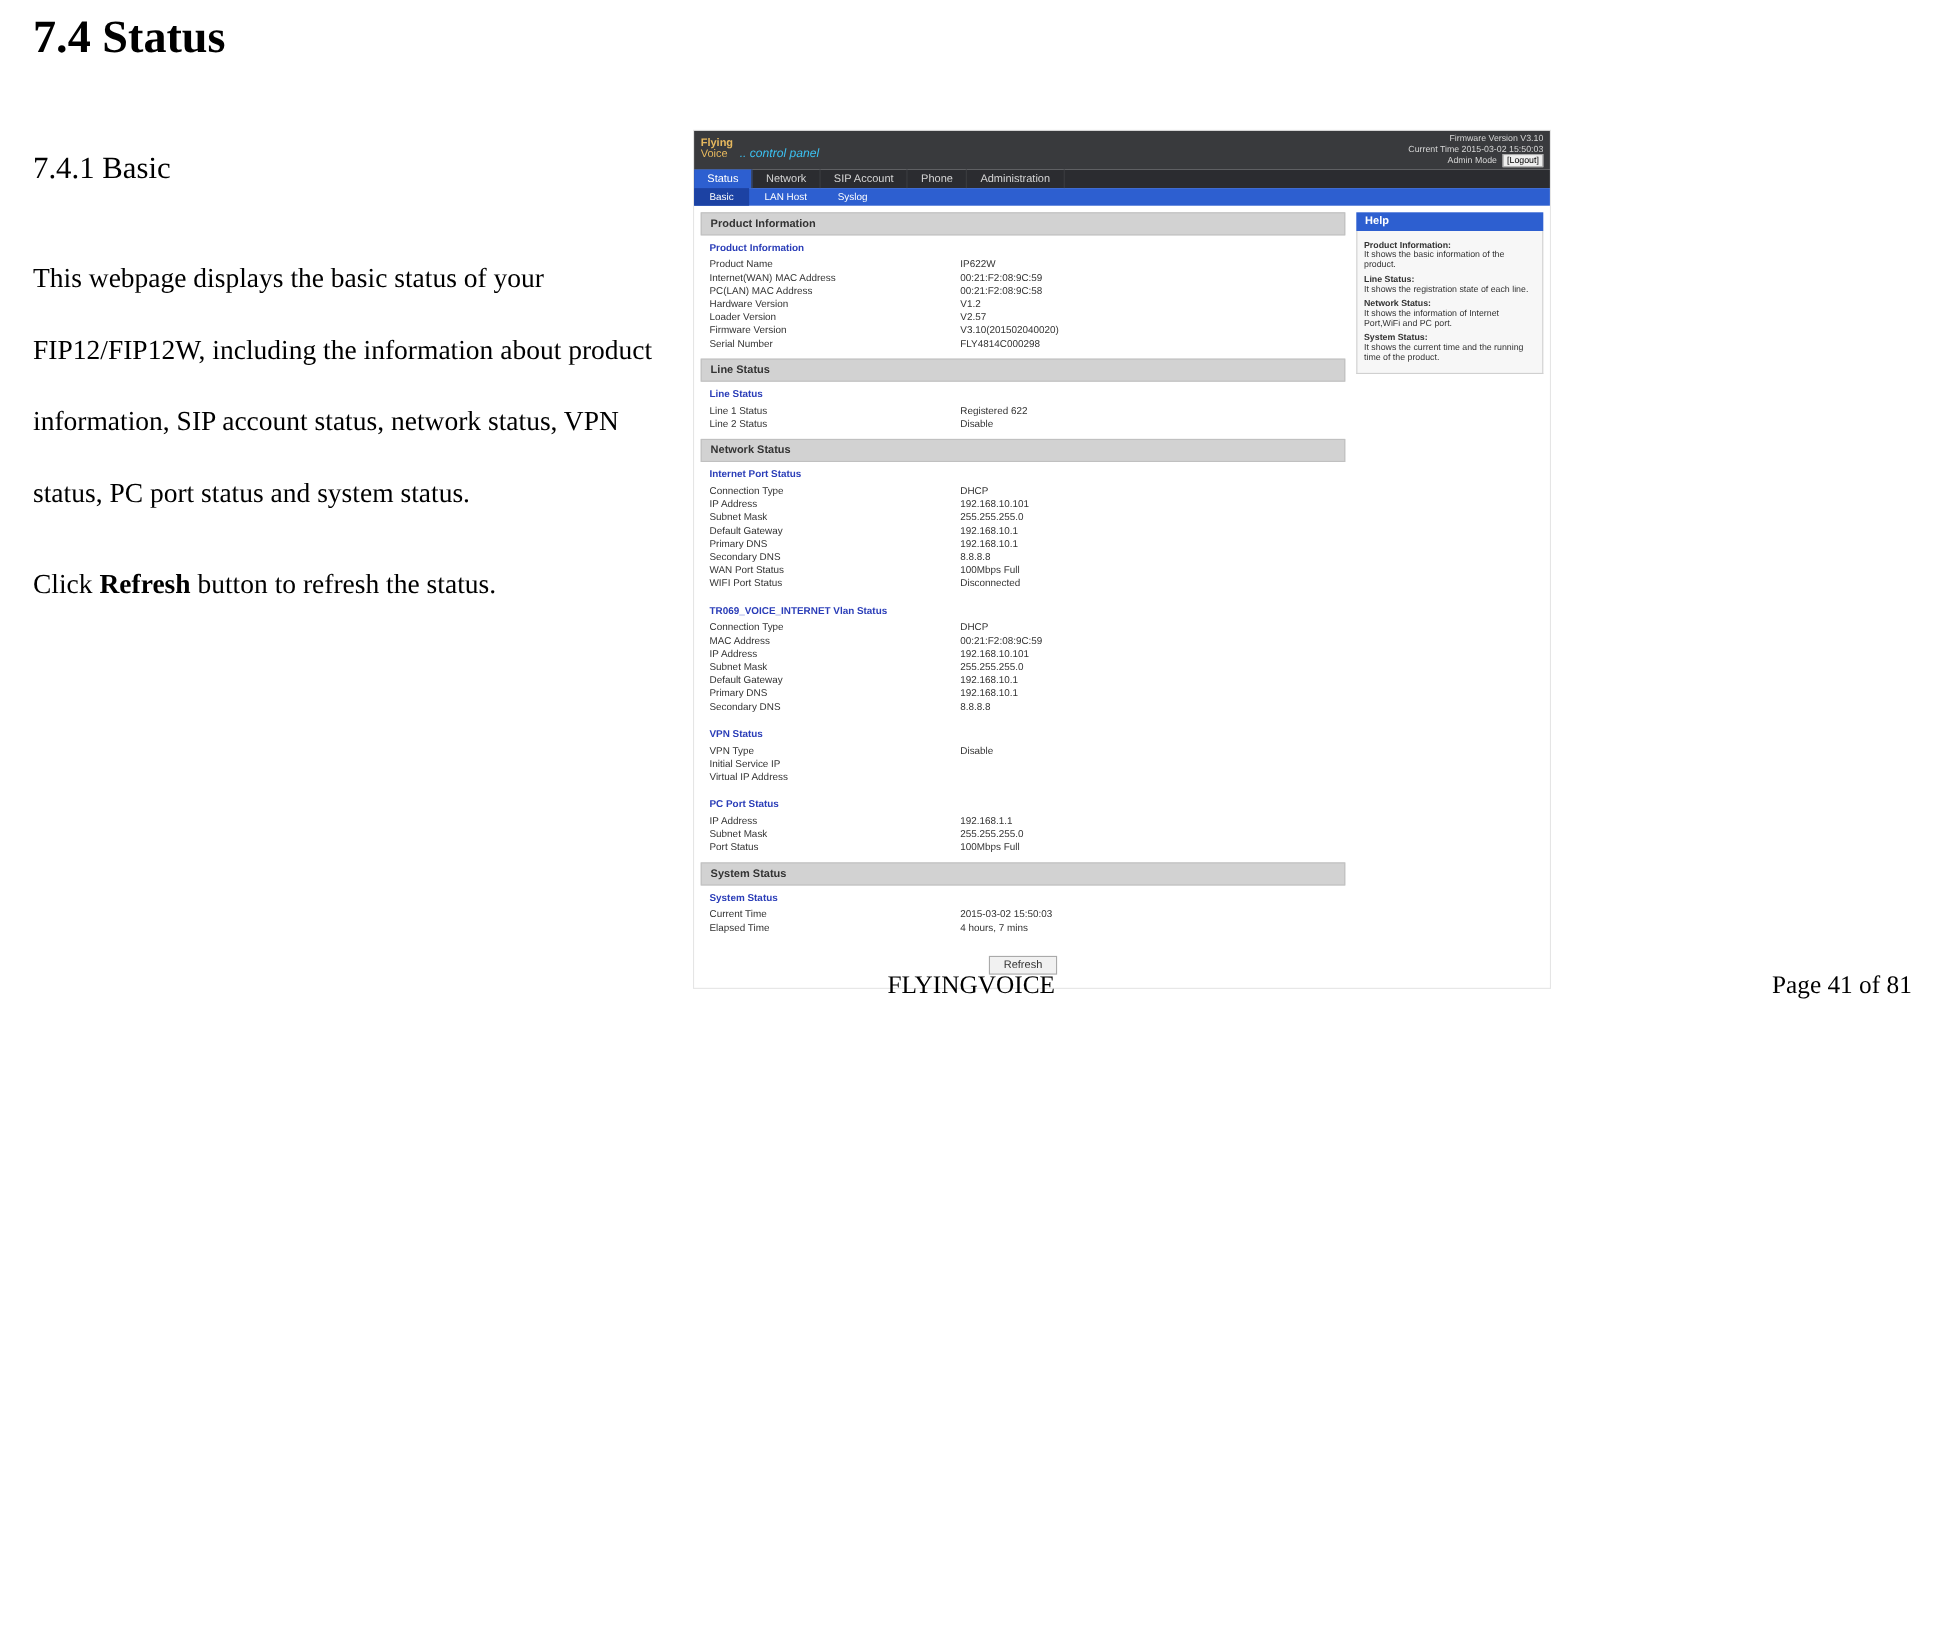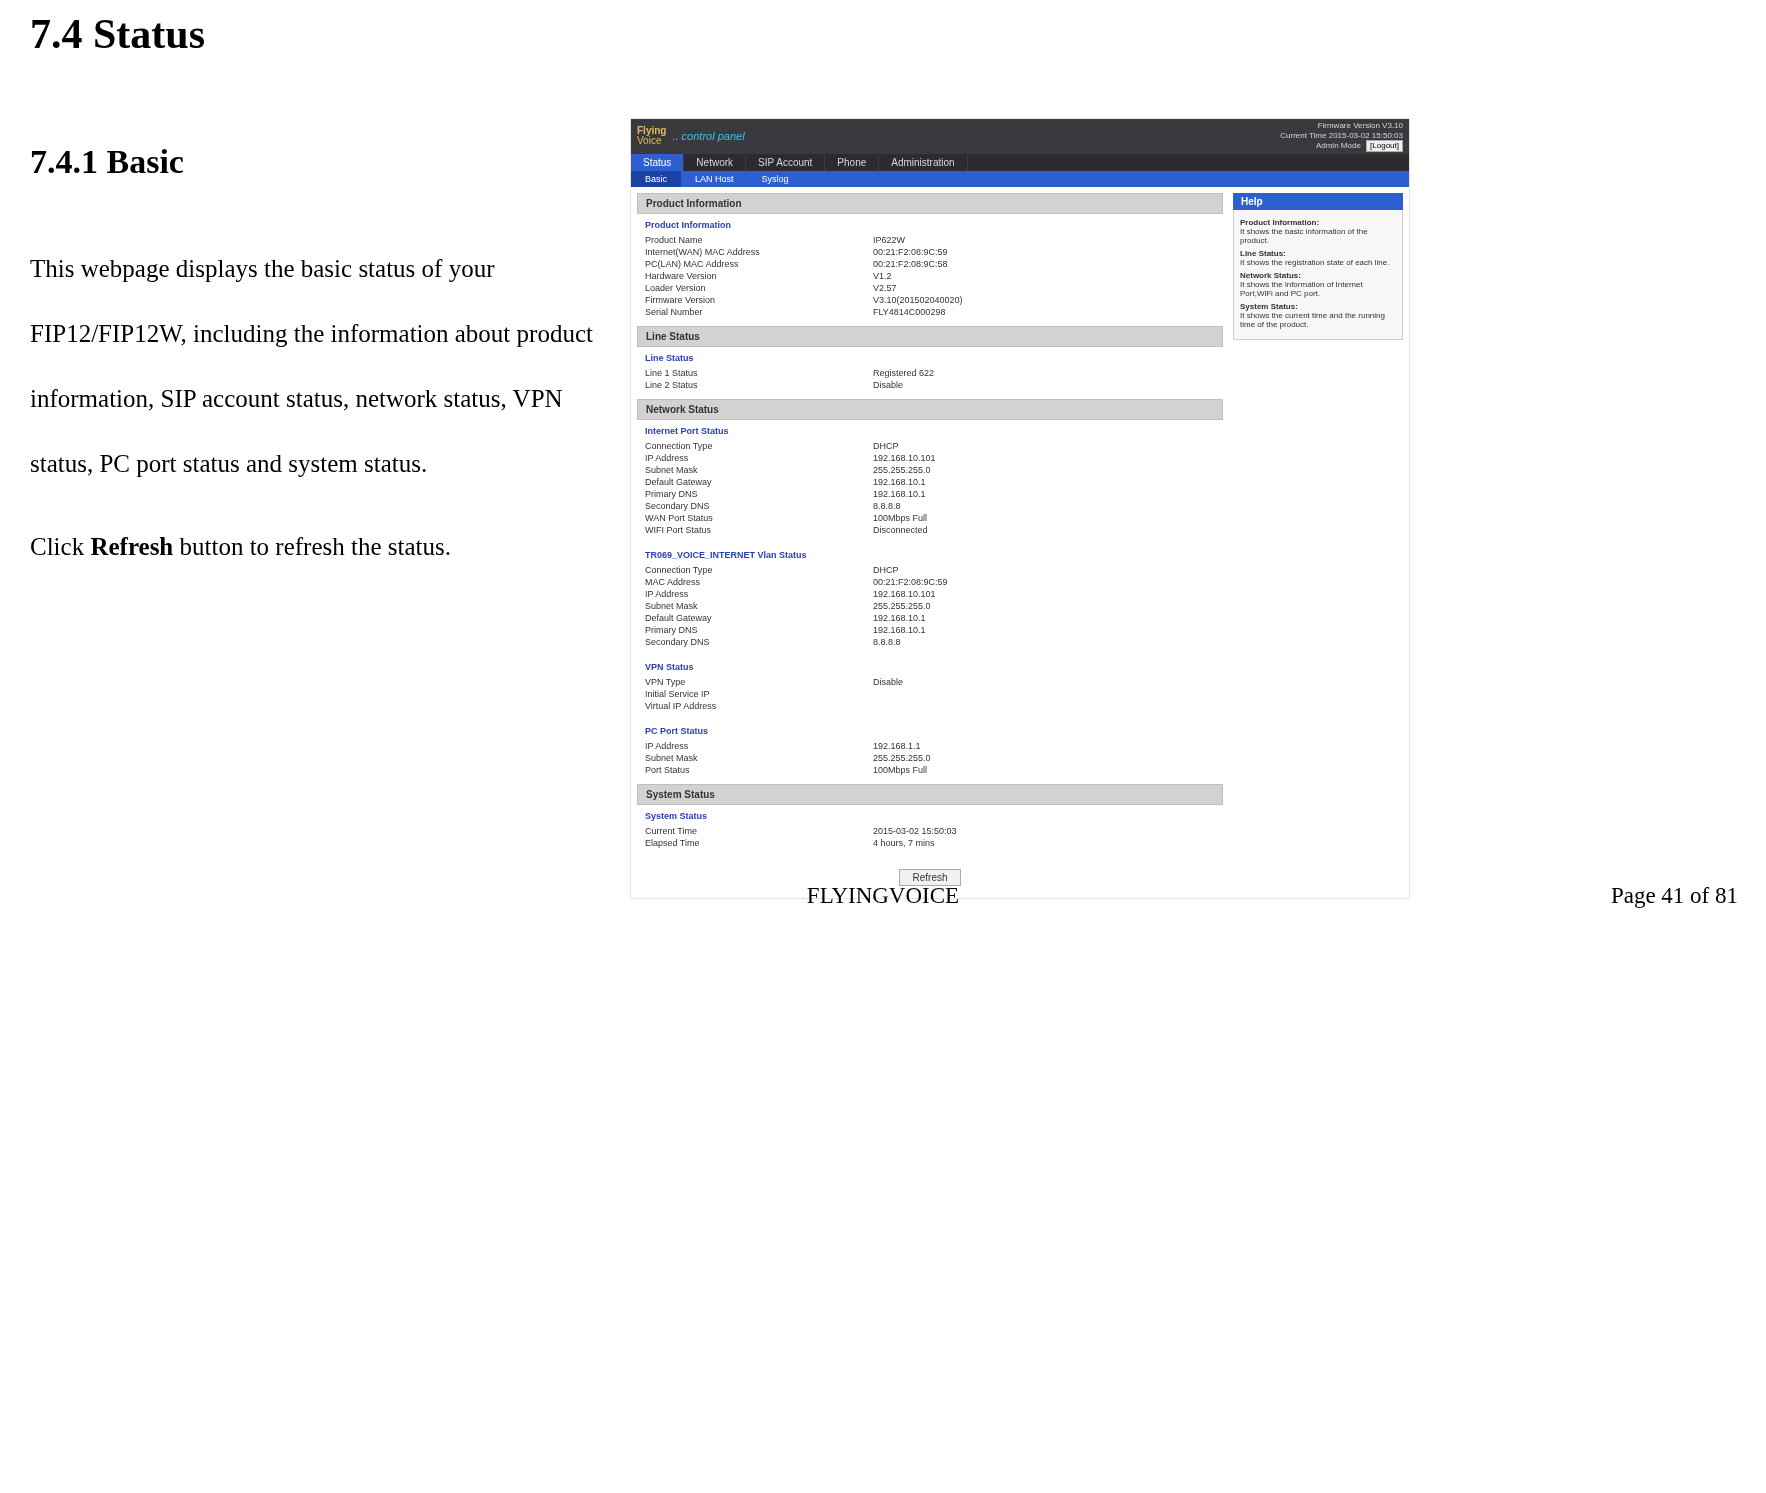--- a/index.html
+++ b/index.html
@@ -10,22 +10,22 @@
     width: 1766px;
     padding: 10px 30px 30px 30px;
     position: relative;
   }
   .section-heading {
     font-size: 42px;
     font-weight: bold;
     margin-bottom: 60px;
   }
   .subsection-heading {
-    font-size: 34px;
-    font-weight: bold;
+    font-size: 28px;
+    font-weight: normal;
     margin-bottom: 30px;
   }
   .content-row {
     display: flex;
     gap: 20px;
   }
   .left-text {
     width: 580px;
     font-size: 25px;
     line-height: 2.6;
@@ -44,21 +44,21 @@
   }
   .ss-header-bar {
     background: #393a3d;
     display: flex;
     justify-content: space-between;
     align-items: center;
     padding: 2px 6px;
   }
   .ss-header-left {
     display:flex;
-    align-items:center;
+    align-items:flex-end;
     gap:6px;
   }
   .brand-box {
     color:#ccc;
     font-size:10px;
     line-height:1;
   }
   .brand-box .l1 { color:#e6b85e; font-weight:bold; }
   .brand-box .l2 { color:#e6b85e; }
   .cp-text {

